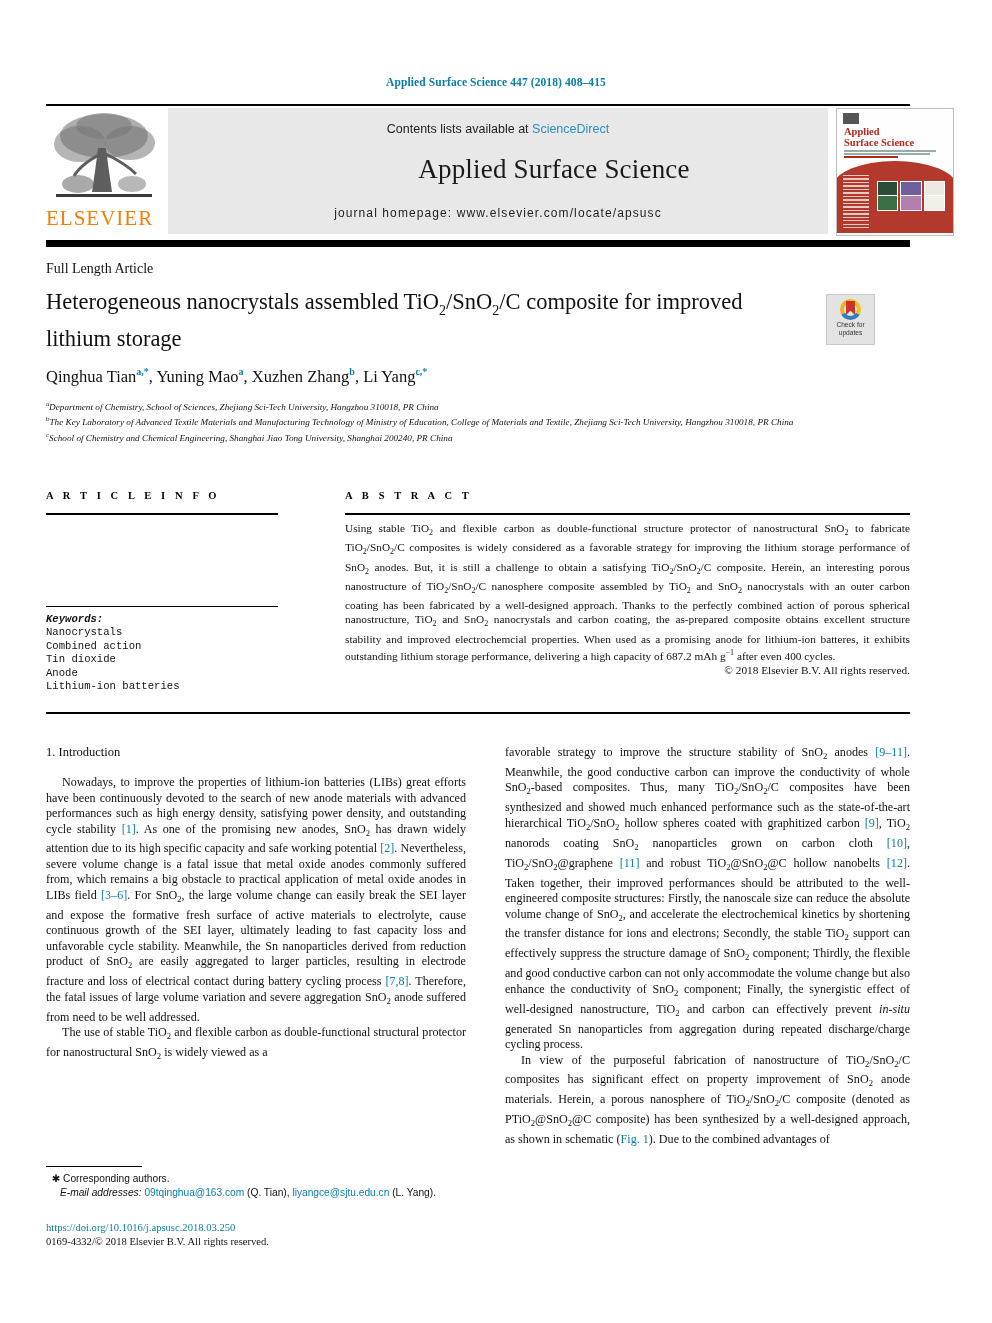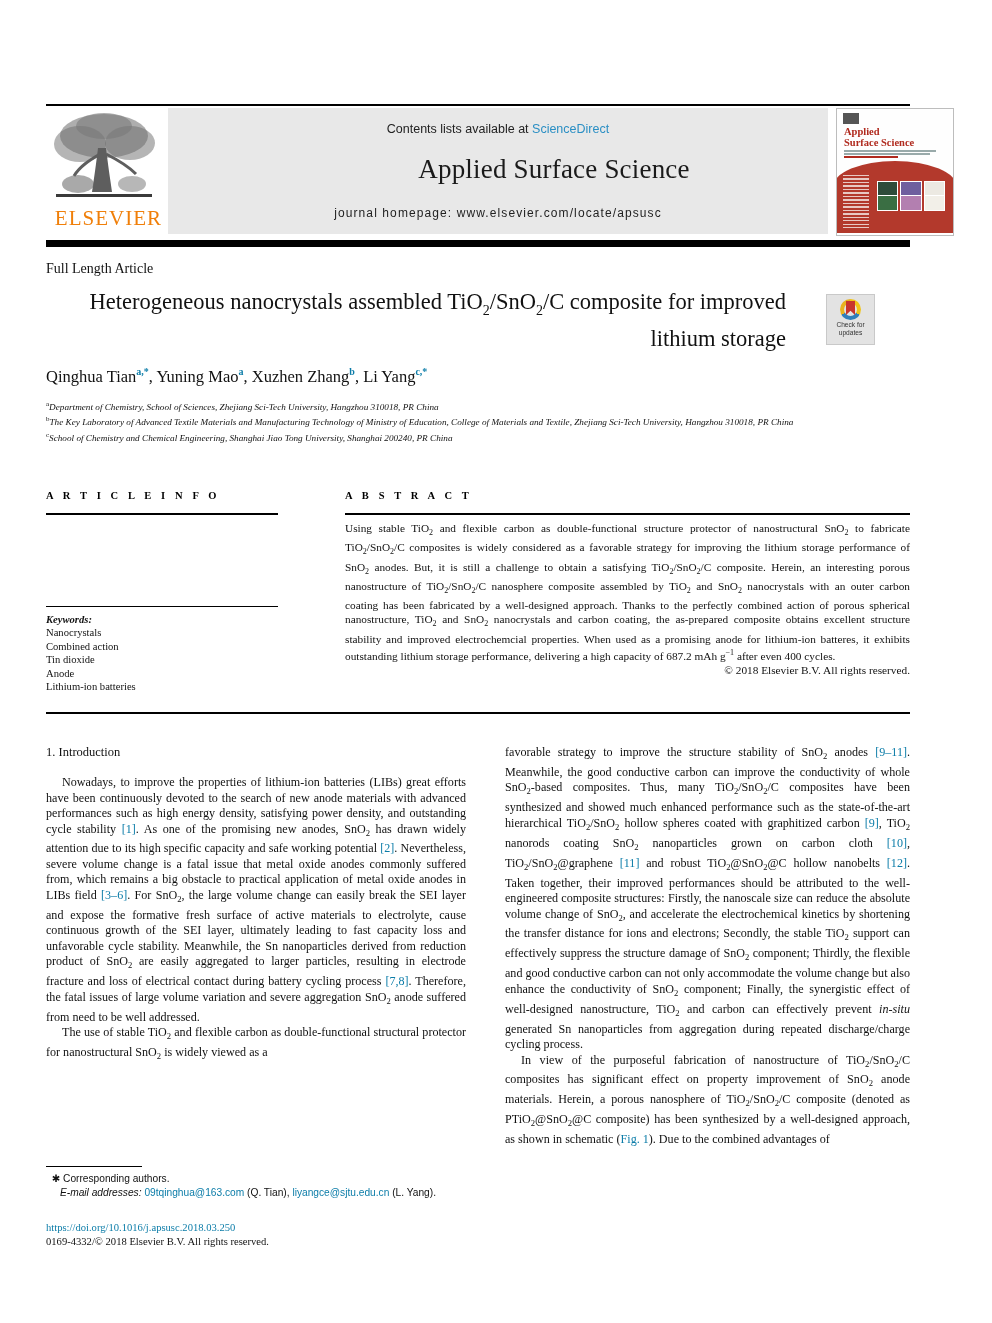--- a/index.html
+++ b/index.html
@@ -58,21 +58,21 @@
   .els-tree {
     position: absolute;
     left: 4px; top: 2px;
     width: 108px;
     height: 96px;
   }
   .els-word {
     position: absolute;
     left: 0; top: 99px;
     width: 116px;
-    text-align: right;
+    text-align: left;
     font-family: "Liberation Serif", serif;
     font-size: 21px;
     letter-spacing: 1px;
     color: #f07f09;
     line-height: 22px;
   }
   .sd-band {
     position: absolute;
     left: 122px; top: 0;
     width: 660px;
@@ -262,21 +262,21 @@
   .info-body .ital { font-style: italic; font-weight: bold; }
   .info-sep {
     position: absolute;
     left: 46px; top: 606px;
     width: 232px; height: 1px; background: #000;
   }
   .keywords {
     position: absolute;
     left: 46px; top: 613px;
     width: 250px;
-    font-family: Liberation Serif, serif;
+    font-family: Liberation Mono, monospace;
     font-size: 10.6px;
     line-height: 13.4px;
     color: #111;
   }
   .keywords .ital { font-style: italic; font-weight: bold; }
   .abstract {
     position: absolute;
     left: 345px; top: 521px;
     width: 565px;
     font-family: "Liberation Serif", serif;
@@ -366,20 +366,21 @@
     font-family: "Liberation Serif", serif;
     font-size: 10.6px;
     color: #111;
   }
 </style>
 </head>
 <body>
 
 <div class="page">
 
+  <div class="running-head">Applied Surface Science 447 (2018) 408–415</div>
 
   <div class="rule-top"></div>
 
   <div class="masthead">
 
     <div class="elsevier-logo">
       <svg class="els-tree" viewBox="0 0 108 96">
         <g fill="#4a4a4a">
           <ellipse cx="54" cy="26" rx="44" ry="22" fill="#6b6b6b" opacity="0.55"></ellipse>
           <ellipse cx="30" cy="34" rx="26" ry="18" fill="#6b6b6b" opacity="0.5"></ellipse>
@@ -449,21 +450,21 @@
         </div>
         <div class="cover-foot"></div>
       </div>
     </div>
   </div>
 
   <div class="rule-black"></div>
 
   <div class="art-type">Full Length Article</div>
 
-  <h1 class="title" style="margin:0;font-weight:normal;text-align:right;">
+  <h1 class="title" style="margin:0;font-weight:normal;">
     <span>Heterogeneous nanocrystals assembled TiO</span><sub>2</sub><span>/SnO</span><sub>2</sub><span>/C composite for improved lithium storage</span>
   </h1>
 
   <div class="crossmark">
     <div class="cm-ring"></div>
     <div class="cm-hole"></div>
     <div class="cm-book"></div>
     <div class="cm-text">
       <span>Check for</span><br><span>updates</span>
     </div>

